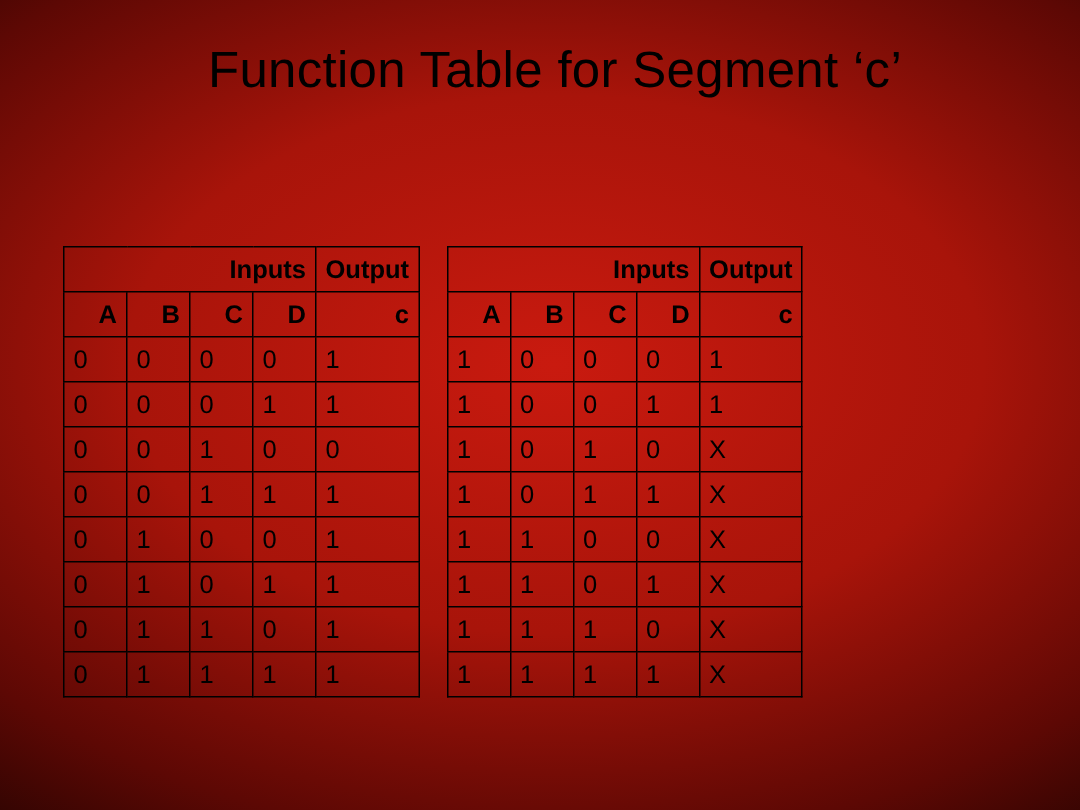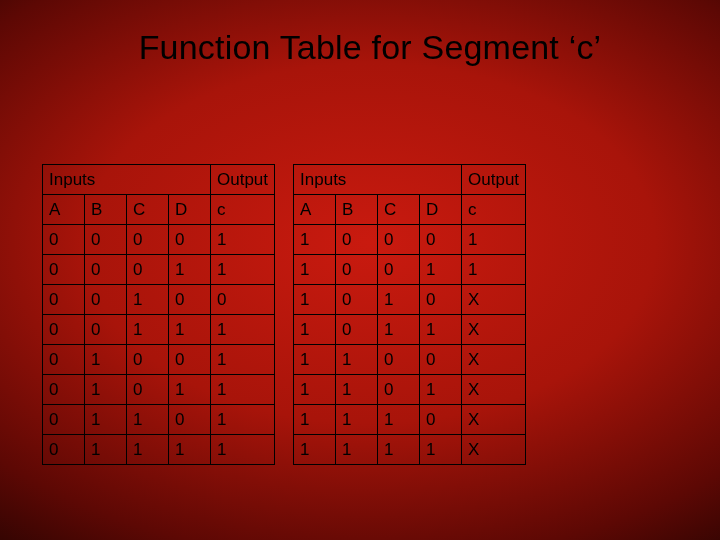--- a/index.html
+++ b/index.html
@@ -51,21 +51,22 @@
     border: 1px solid #000;
     padding: 5px 6px 4px 6px;
     font-size: 17px;
     font-weight: 400;
     text-align: left;
     vertical-align: middle;
     height: 20px;
     box-sizing: content-box;
   }
   .tbl th {
-    font-weight: 400;
+    font-weight: 700;
+    text-align: right;
   }
   
   .col-a  { width: 42px; }
   .col-b  { width: 42px; }
   .col-c  { width: 42px; }
   .col-d  { width: 42px; }
   .col-out{ width: 60px; }
   
   .hdr-span {
     

